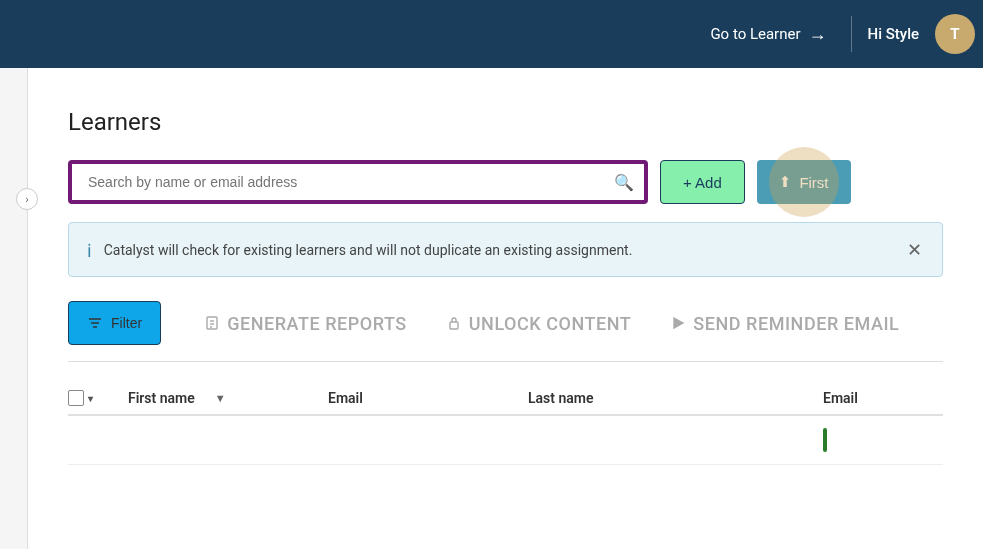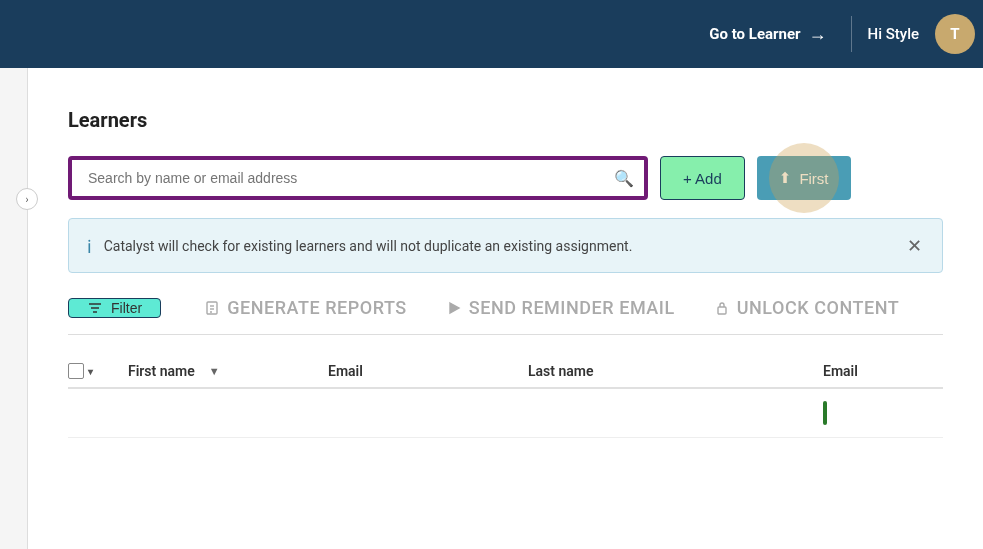--- a/index.html
+++ b/index.html
@@ -18,21 +18,21 @@
       display: flex;
       align-items: center;
       gap: 0;
     }
     .go-to-learner {
       display: flex;
       align-items: center;
       gap: 8px;
       color: #fff;
       font-size: 15px;
-      font-weight: 700;
+      font-weight: 400;
       cursor: pointer;
       padding: 0 24px;
     }
     .go-to-learner .arrow {
       font-size: 18px;
     }
     .header-divider {
       width: 1px;
       height: 36px;
       background: rgba(255,255,255,0.3);
@@ -89,22 +89,22 @@
       color: #555;
     }
 
     
     .main {
       flex: 1;
       padding: 40px 40px 20px 40px;
     }
 
     .page-title {
-      font-size: 20px;
-      font-weight: 700;
+      font-size: 24px;
+      font-weight: 400;
       color: #222;
       margin-bottom: 24px;
     }
 
     
     .search-row {
       display: flex;
       align-items: center;
       gap: 12px;
       margin-bottom: 18px;
@@ -209,24 +209,24 @@
     
     .toolbar-row {
       display: flex;
       align-items: center;
       gap: 0;
       margin-bottom: 20px;
       border-bottom: 1px solid #ddd;
       padding-bottom: 16px;
     }
     .btn-filter {
-      height: 20px;
+      height: 44px;
       padding: 0 18px;
       border: 1.5px solid #1a3d5c;
-      background: #5eead4;
+      background: #0ea5e9;
       color: #333;
       font-size: 14px;
       border-radius: 4px;
       cursor: pointer;
       display: flex;
       align-items: center;
       gap: 8px;
       margin-right: 24px;
     }
     .toolbar-action {
@@ -256,21 +256,21 @@
       padding: 8px 0 8px 0;
       border-bottom: 2px solid #e0e0e0;
       align-items: center;
     }
     .th {
       font-size: 14px;
       font-weight: 600;
       color: #333;
       display: flex;
       align-items: center;
-      gap: 14px;
+      gap: 20px;
     }
     .th .sort-icon {
       font-size: 11px;
       color: #666;
     }
     .select-cell {
       display: flex;
       align-items: center;
       gap: 4px;
     }
@@ -365,31 +365,31 @@
           <rect x="2" y="1" width="10" height="12" rx="1"></rect>
           <line x1="5" y1="5" x2="9" y2="5"></line>
           <line x1="5" y1="8" x2="9" y2="8"></line>
           <line x1="5" y1="11" x2="7" y2="11"></line>
         </svg>
         <span>GENERATE REPORTS</span>
       </div>
 
       <div class="toolbar-action">
         <svg width="14" height="14" viewBox="0 0 14 14" fill="none" stroke="#aaa" stroke-width="1.4">
-          <polygon points="3,2 12,7 3,12 3,2" fill="#aaa"></polygon>
-        </svg>
-        <span>SEND REMINDER EMAIL</span>
-      </div>
-
-      <div class="toolbar-action">
-        <svg width="14" height="14" viewBox="0 0 14 14" fill="none" stroke="#aaa" stroke-width="1.4">
           <rect x="3" y="6" width="8" height="7" rx="1"></rect>
           <path d="M5 6V4a2 2 0 014 0v2"></path>
         </svg>
         <span>UNLOCK CONTENT</span>
+      </div>
+
+      <div class="toolbar-action">
+        <svg width="14" height="14" viewBox="0 0 14 14" fill="none" stroke="#aaa" stroke-width="1.4">
+          <polygon points="3,2 12,7 3,12 3,2" fill="#aaa"></polygon>
+        </svg>
+        <span>SEND REMINDER EMAIL</span>
       </div>
     </div>
 
     <div class="table-container">
       <div class="table-header">
         <div class="th select-cell">
           <div class="checkbox"></div>
           <span class="chevron-down">▾</span>
         </div>
         <div class="th">

